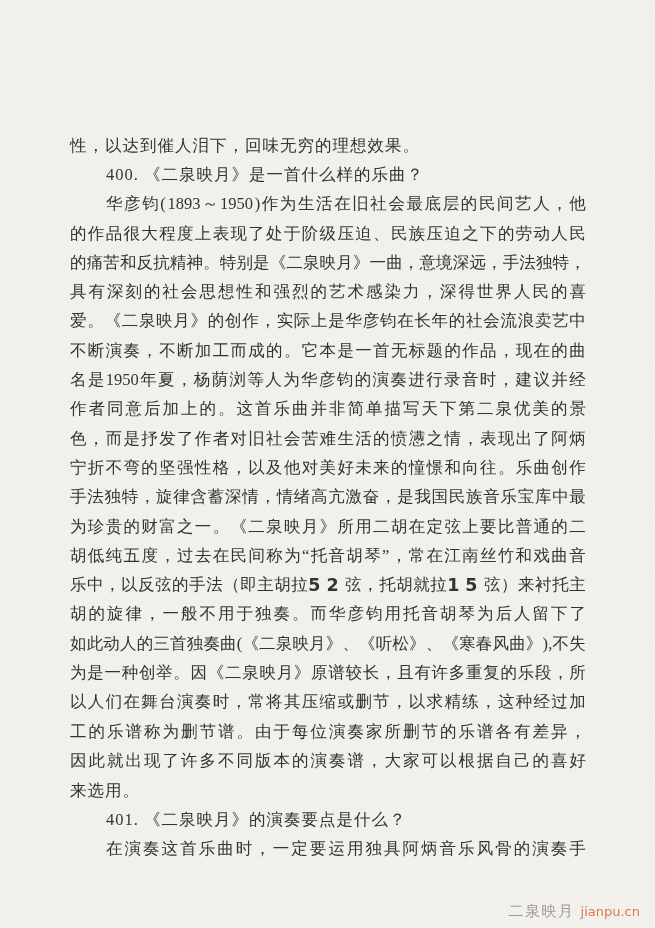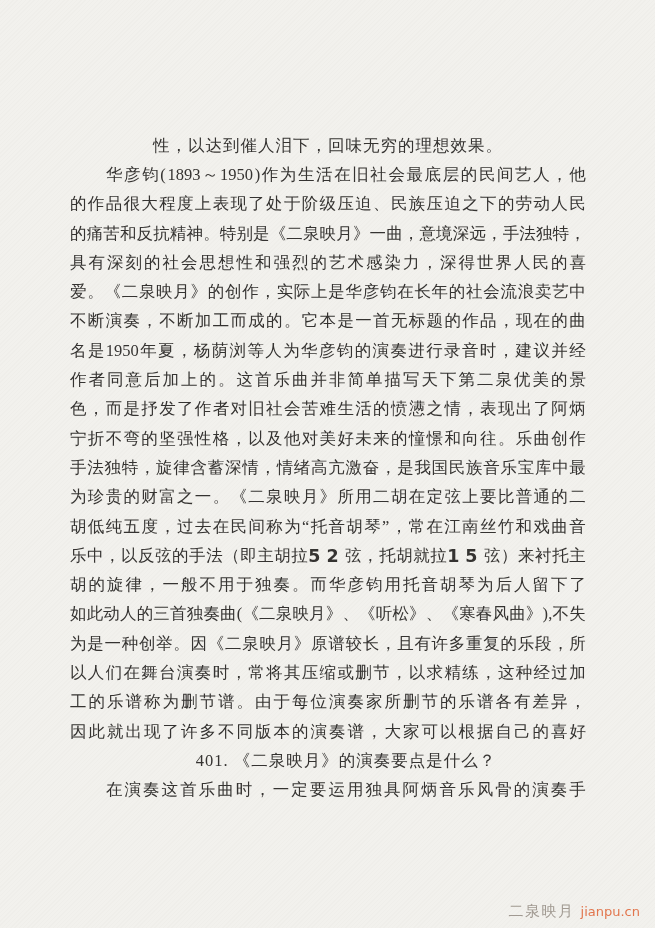--- a/index.html
+++ b/index.html
@@ -18,21 +18,20 @@
   .text-block {
     position: absolute;
     left: 70px; top: 131px;
     width: 516px;
     color: #353331;
   }
   .line {
     height: 29.3px;
     font-size: 16.5px;
     white-space: pre;
-    text-align: center;
   }
   .line.plain {
     line-height: 29.3px;
     letter-spacing: 1px;
   }
   .line.just {
     display: flex;
     justify-content: space-between;
     align-items: center;
   }
@@ -60,39 +59,41 @@
     font-size: 13px;
     font-family: "DejaVu Sans", "Liberation Sans", sans-serif;
   }
 </style>
 </head>
 <body>
 
 <div class="page">
   <div class="text-block">
       <div class="line plain"><span>性，以达到催人泪下，回味无穷的理想效果。</span></div>
+      <div class="line plain indent"><span>400. 《二泉映月》是一首什么样的乐曲？</span></div>
       <div class="line just indent"><span>华</span><span>彦</span><span>钧</span><span>(</span><span>1893</span><span>～</span><span>1950</span><span>)</span><span>作</span><span>为</span><span>生</span><span>活</span><span>在</span><span>旧</span><span>社</span><span>会</span><span>最</span><span>底</span><span>层</span><span>的</span><span>民</span><span>间</span><span>艺</span><span>人</span><span>，</span><span>他</span></div>
       <div class="line just"><span>的</span><span>作</span><span>品</span><span>很</span><span>大</span><span>程</span><span>度</span><span>上</span><span>表</span><span>现</span><span>了</span><span>处</span><span>于</span><span>阶</span><span>级</span><span>压</span><span>迫</span><span>、</span><span>民</span><span>族</span><span>压</span><span>迫</span><span>之</span><span>下</span><span>的</span><span>劳</span><span>动</span><span>人</span><span>民</span></div>
       <div class="line just"><span>的</span><span>痛</span><span>苦</span><span>和</span><span>反</span><span>抗</span><span>精</span><span>神</span><span>。</span><span>特</span><span>别</span><span>是</span><span>《</span><span>二</span><span>泉</span><span>映</span><span>月</span><span>》</span><span>一</span><span>曲</span><span>，</span><span>意</span><span>境</span><span>深</span><span>远</span><span>，</span><span>手</span><span>法</span><span>独</span><span>特</span><span>，</span></div>
       <div class="line just"><span>具</span><span>有</span><span>深</span><span>刻</span><span>的</span><span>社</span><span>会</span><span>思</span><span>想</span><span>性</span><span>和</span><span>强</span><span>烈</span><span>的</span><span>艺</span><span>术</span><span>感</span><span>染</span><span>力</span><span>，</span><span>深</span><span>得</span><span>世</span><span>界</span><span>人</span><span>民</span><span>的</span><span>喜</span></div>
       <div class="line just"><span>爱</span><span>。</span><span>《</span><span>二</span><span>泉</span><span>映</span><span>月</span><span>》</span><span>的</span><span>创</span><span>作</span><span>，</span><span>实</span><span>际</span><span>上</span><span>是</span><span>华</span><span>彦</span><span>钧</span><span>在</span><span>长</span><span>年</span><span>的</span><span>社</span><span>会</span><span>流</span><span>浪</span><span>卖</span><span>艺</span><span>中</span></div>
       <div class="line just"><span>不</span><span>断</span><span>演</span><span>奏</span><span>，</span><span>不</span><span>断</span><span>加</span><span>工</span><span>而</span><span>成</span><span>的</span><span>。</span><span>它</span><span>本</span><span>是</span><span>一</span><span>首</span><span>无</span><span>标</span><span>题</span><span>的</span><span>作</span><span>品</span><span>，</span><span>现</span><span>在</span><span>的</span><span>曲</span></div>
       <div class="line just"><span>名</span><span>是</span><span>1950</span><span>年</span><span>夏</span><span>，</span><span>杨</span><span>荫</span><span>浏</span><span>等</span><span>人</span><span>为</span><span>华</span><span>彦</span><span>钧</span><span>的</span><span>演</span><span>奏</span><span>进</span><span>行</span><span>录</span><span>音</span><span>时</span><span>，</span><span>建</span><span>议</span><span>并</span><span>经</span></div>
       <div class="line just"><span>作</span><span>者</span><span>同</span><span>意</span><span>后</span><span>加</span><span>上</span><span>的</span><span>。</span><span>这</span><span>首</span><span>乐</span><span>曲</span><span>并</span><span>非</span><span>简</span><span>单</span><span>描</span><span>写</span><span>天</span><span>下</span><span>第</span><span>二</span><span>泉</span><span>优</span><span>美</span><span>的</span><span>景</span></div>
       <div class="line just"><span>色</span><span>，</span><span>而</span><span>是</span><span>抒</span><span>发</span><span>了</span><span>作</span><span>者</span><span>对</span><span>旧</span><span>社</span><span>会</span><span>苦</span><span>难</span><span>生</span><span>活</span><span>的</span><span>愤</span><span>懑</span><span>之</span><span>情</span><span>，</span><span>表</span><span>现</span><span>出</span><span>了</span><span>阿</span><span>炳</span></div>
       <div class="line just"><span>宁</span><span>折</span><span>不</span><span>弯</span><span>的</span><span>坚</span><span>强</span><span>性</span><span>格</span><span>，</span><span>以</span><span>及</span><span>他</span><span>对</span><span>美</span><span>好</span><span>未</span><span>来</span><span>的</span><span>憧</span><span>憬</span><span>和</span><span>向</span><span>往</span><span>。</span><span>乐</span><span>曲</span><span>创</span><span>作</span></div>
       <div class="line just"><span>手</span><span>法</span><span>独</span><span>特</span><span>，</span><span>旋</span><span>律</span><span>含</span><span>蓄</span><span>深</span><span>情</span><span>，</span><span>情</span><span>绪</span><span>高</span><span>亢</span><span>激</span><span>奋</span><span>，</span><span>是</span><span>我</span><span>国</span><span>民</span><span>族</span><span>音</span><span>乐</span><span>宝</span><span>库</span><span>中</span><span>最</span></div>
       <div class="line just"><span>为</span><span>珍</span><span>贵</span><span>的</span><span>财</span><span>富</span><span>之</span><span>一</span><span>。</span><span>《</span><span>二</span><span>泉</span><span>映</span><span>月</span><span>》</span><span>所</span><span>用</span><span>二</span><span>胡</span><span>在</span><span>定</span><span>弦</span><span>上</span><span>要</span><span>比</span><span>普</span><span>通</span><span>的</span><span>二</span></div>
       <div class="line just"><span>胡</span><span>低</span><span>纯</span><span>五</span><span>度</span><span>，</span><span>过</span><span>去</span><span>在</span><span>民</span><span>间</span><span>称</span><span>为</span><span>“</span><span>托</span><span>音</span><span>胡</span><span>琴</span><span>”</span><span>，</span><span>常</span><span>在</span><span>江</span><span>南</span><span>丝</span><span>竹</span><span>和</span><span>戏</span><span>曲</span><span>音</span></div>
       <div class="line just"><span>乐</span><span>中</span><span>，</span><span>以</span><span>反</span><span>弦</span><span>的</span><span>手</span><span>法</span><span>（</span><span>即</span><span>主</span><span>胡</span><span>拉</span><span class="bnum">52</span><span>弦</span><span>，</span><span>托</span><span>胡</span><span>就</span><span>拉</span><span class="bnum">15</span><span>弦</span><span>）</span><span>来</span><span>衬</span><span>托</span><span>主</span></div>
       <div class="line just"><span>胡</span><span>的</span><span>旋</span><span>律</span><span>，</span><span>一</span><span>般</span><span>不</span><span>用</span><span>于</span><span>独</span><span>奏</span><span>。</span><span>而</span><span>华</span><span>彦</span><span>钧</span><span>用</span><span>托</span><span>音</span><span>胡</span><span>琴</span><span>为</span><span>后</span><span>人</span><span>留</span><span>下</span><span>了</span></div>
       <div class="line just"><span>如</span><span>此</span><span>动</span><span>人</span><span>的</span><span>三</span><span>首</span><span>独</span><span>奏</span><span>曲</span><span>(</span><span>《</span><span>二</span><span>泉</span><span>映</span><span>月</span><span>》</span><span>、</span><span>《</span><span>听</span><span>松</span><span>》</span><span>、</span><span>《</span><span>寒</span><span>春</span><span>风</span><span>曲</span><span>》</span><span>)</span><span>,</span><span>不</span><span>失</span></div>
       <div class="line just"><span>为</span><span>是</span><span>一</span><span>种</span><span>创</span><span>举</span><span>。</span><span>因</span><span>《</span><span>二</span><span>泉</span><span>映</span><span>月</span><span>》</span><span>原</span><span>谱</span><span>较</span><span>长</span><span>，</span><span>且</span><span>有</span><span>许</span><span>多</span><span>重</span><span>复</span><span>的</span><span>乐</span><span>段</span><span>，</span><span>所</span></div>
       <div class="line just"><span>以</span><span>人</span><span>们</span><span>在</span><span>舞</span><span>台</span><span>演</span><span>奏</span><span>时</span><span>，</span><span>常</span><span>将</span><span>其</span><span>压</span><span>缩</span><span>或</span><span>删</span><span>节</span><span>，</span><span>以</span><span>求</span><span>精</span><span>练</span><span>，</span><span>这</span><span>种</span><span>经</span><span>过</span><span>加</span></div>
       <div class="line just"><span>工</span><span>的</span><span>乐</span><span>谱</span><span>称</span><span>为</span><span>删</span><span>节</span><span>谱</span><span>。</span><span>由</span><span>于</span><span>每</span><span>位</span><span>演</span><span>奏</span><span>家</span><span>所</span><span>删</span><span>节</span><span>的</span><span>乐</span><span>谱</span><span>各</span><span>有</span><span>差</span><span>异</span><span>，</span></div>
       <div class="line just"><span>因</span><span>此</span><span>就</span><span>出</span><span>现</span><span>了</span><span>许</span><span>多</span><span>不</span><span>同</span><span>版</span><span>本</span><span>的</span><span>演</span><span>奏</span><span>谱</span><span>，</span><span>大</span><span>家</span><span>可</span><span>以</span><span>根</span><span>据</span><span>自</span><span>己</span><span>的</span><span>喜</span><span>好</span></div>
+      <div class="line plain"><span>来选用。</span></div>
       <div class="line plain indent"><span>401. 《二泉映月》的演奏要点是什么？</span></div>
       <div class="line just indent"><span>在</span><span>演</span><span>奏</span><span>这</span><span>首</span><span>乐</span><span>曲</span><span>时</span><span>，</span><span>一</span><span>定</span><span>要</span><span>运</span><span>用</span><span>独</span><span>具</span><span>阿</span><span>炳</span><span>音</span><span>乐</span><span>风</span><span>骨</span><span>的</span><span>演</span><span>奏</span><span>手</span></div>
     </div>
   <div class="watermark">
     <span class="wm-name">二泉映月</span><span class="wm-url">jianpu.cn</span>
   </div>
 </div>
 
 </body></html>

